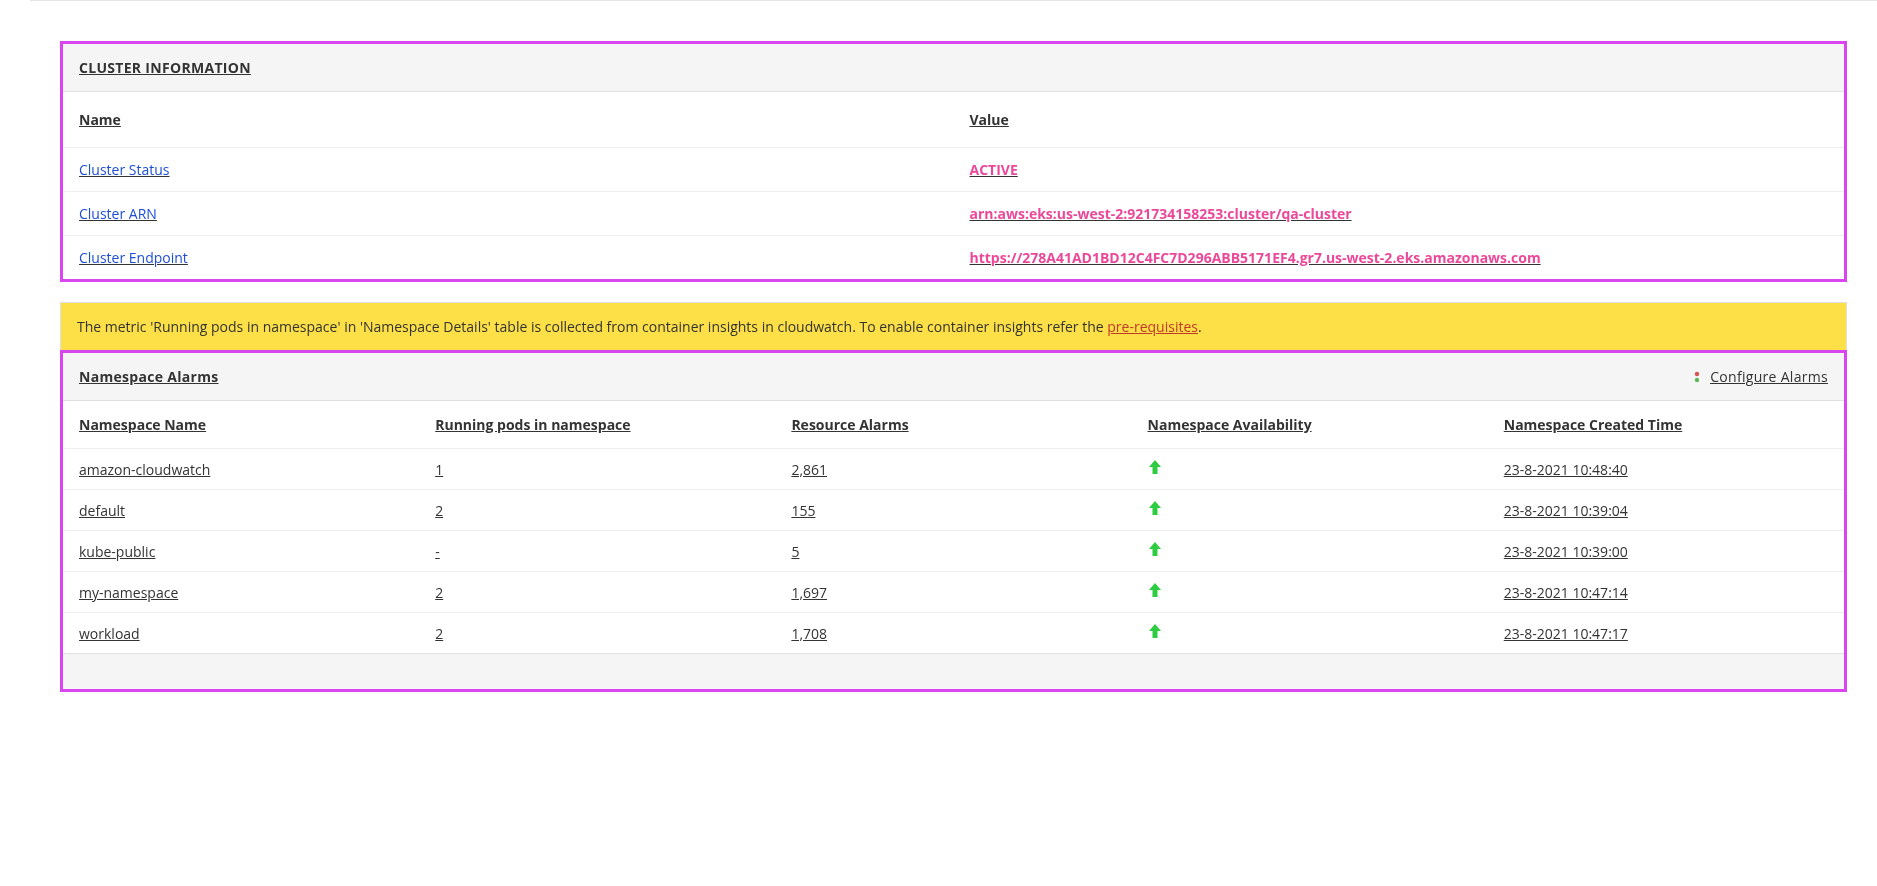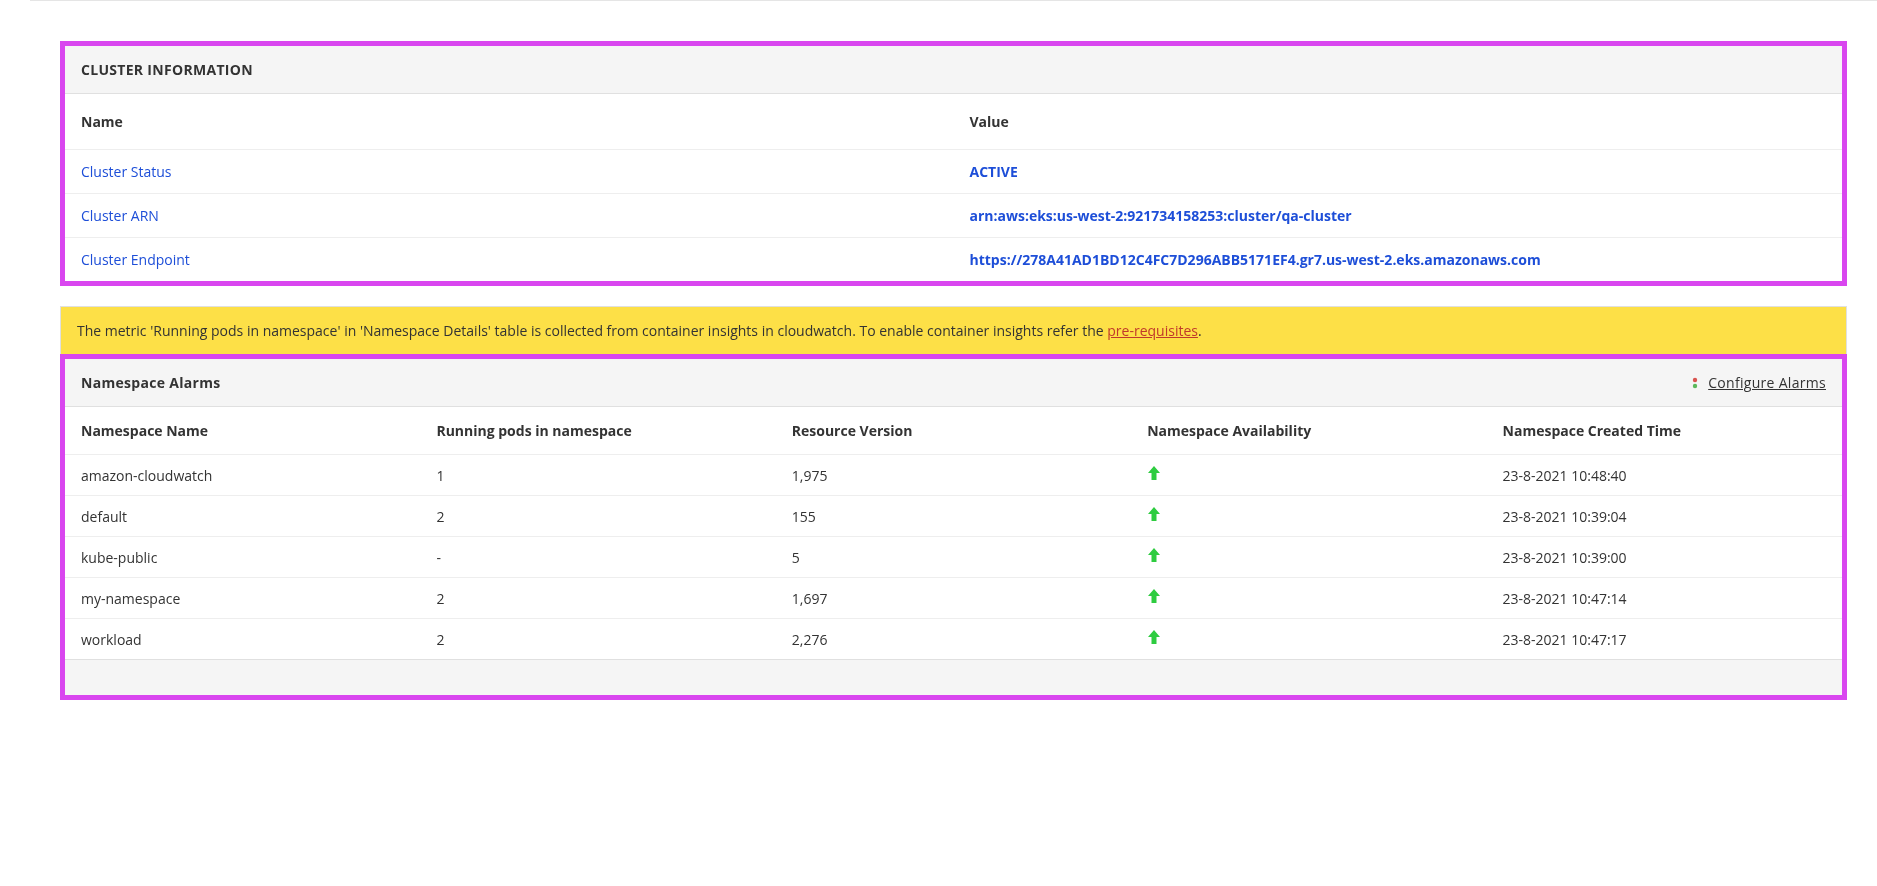--- a/index.html
+++ b/index.html
@@ -14,23 +14,24 @@
   }
   .outer {
     border-top: 1px solid #e5e5e5;
     padding: 0;
     margin-left: 30px;
   }
   .page {
     padding: 40px 30px 30px 30px;
   }
   .panel {
-    border: 5px solid #d946ef;
+    border: 3px solid #d946ef;
     background: #fff;
     margin-bottom: 20px;
+    text-decoration: underline;
   }
   .panel-header {
     background: #f5f5f5;
     padding: 14px 16px;
     font-weight: 700;
     color: #333;
     letter-spacing: 0.3px;
     border-bottom: 1px solid #e0e0e0;
     display: flex;
     justify-content: space-between;
@@ -45,21 +46,21 @@
     padding: 12px 16px;
     border-bottom: 1px solid #eee;
   }
   .info-table tr:last-child td { border-bottom: none; }
   .info-table thead th {
     font-weight: 700;
     padding-top: 18px;
     padding-bottom: 18px;
   }
   .info-table tbody td.key { color: #1d4ed8; width: 50%; }
-  .info-table tbody td.val { font-weight: 700; color: #1d4ed8; }
+  .info-table tbody td.val { font-weight: 700; color: #ec4899; }
 
   .notice {
     border: 1px solid #e0e0e0;
     background: #fde047;
     padding: 14px 16px;
     margin-bottom: 0;
     border-bottom: none;
   }
   .notice a { color: #c0392b; text-decoration: underline; }
 
@@ -159,30 +160,30 @@
           </svg>
         </span>
         <span>Configure Alarms</span>
       </a>
     </div>
     <table class="ns-table">
       <thead>
         <tr>
           <th class="col-name">Namespace Name</th>
           <th class="col-pods">Running pods in namespace</th>
-          <th class="col-res">Resource Version</th>
+          <th class="col-res">Resource Alarms</th>
           <th class="col-avail">Namespace Availability</th>
           <th class="col-time">Namespace Created Time</th>
         </tr>
       </thead>
       <tbody id="ns-body">
             <tr>
               <td>amazon-cloudwatch</td>
               <td>1</td>
-              <td>1,975</td>
+              <td>2,861</td>
               <td><span class="up-arrow"><svg width="14" height="16" viewBox="0 0 14 16">
                     <path d="M7 1 L13 8 L9.5 8 L9.5 15 L4.5 15 L4.5 8 L1 8 Z" fill="#2ecc40"></path>
                   </svg></span></td>
               <td>23-8-2021 10:48:40</td>
             </tr>
             <tr>
               <td>default</td>
               <td>2</td>
               <td>155</td>
               <td><span class="up-arrow"><svg width="14" height="16" viewBox="0 0 14 16">
@@ -204,21 +205,21 @@
               <td>2</td>
               <td>1,697</td>
               <td><span class="up-arrow"><svg width="14" height="16" viewBox="0 0 14 16">
                     <path d="M7 1 L13 8 L9.5 8 L9.5 15 L4.5 15 L4.5 8 L1 8 Z" fill="#2ecc40"></path>
                   </svg></span></td>
               <td>23-8-2021 10:47:14</td>
             </tr>
             <tr>
               <td>workload</td>
               <td>2</td>
-              <td>2,276</td>
+              <td>1,708</td>
               <td><span class="up-arrow"><svg width="14" height="16" viewBox="0 0 14 16">
                     <path d="M7 1 L13 8 L9.5 8 L9.5 15 L4.5 15 L4.5 8 L1 8 Z" fill="#2ecc40"></path>
                   </svg></span></td>
               <td>23-8-2021 10:47:17</td>
             </tr>
           </tbody>
     </table>
     <div class="ns-footer"></div>
   </div>
 

